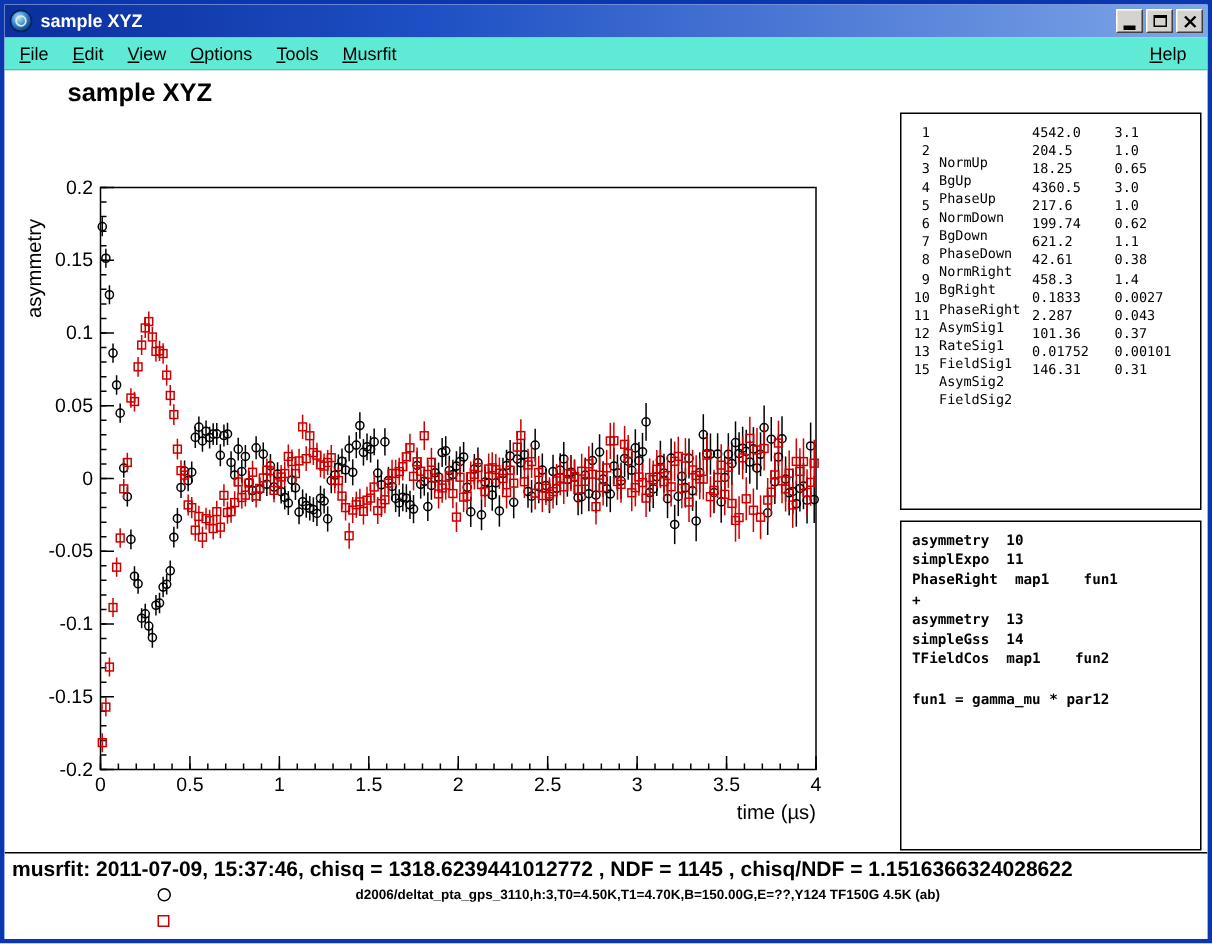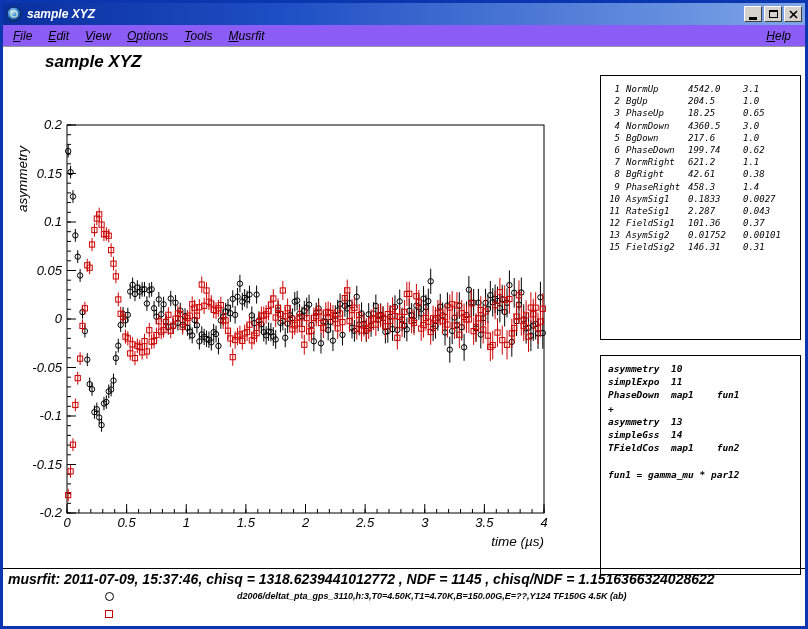--- a/index.html
+++ b/index.html
@@ -1,47 +1,47 @@
 <!DOCTYPE html>
 <html><head>
 <meta charset="utf-8">
 <style>
   * { margin:0; padding:0; box-sizing:border-box; }
   html,body { background:#ffffff; font-family:"Liberation Sans", sans-serif; }
   .window { position:relative; width:808px; height:629px; border:3px solid #0a37b0;
-            background:#fff; overflow:hidden;font-style:italic; }
+            background:#fff; overflow:hidden; }
   .titlebar { position:absolute; left:0; top:0; width:802px; height:22px;
               background:linear-gradient(90deg,#0a2f9e 0%,#1e4fc4 35%,#7ea6e8 100%);
               display:flex; align-items:center; padding:0 3px; }
   .title-text { color:#fff; font-weight:bold; font-size:12px; margin-left:5px; flex:1;
                 white-space:nowrap; }
   .tb-btn { width:18px; height:16px; background:#d6d3ce; border:1px solid;
             border-color:#ffffff #404040 #404040 #ffffff; margin-left:2px;
             display:flex; align-items:center; justify-content:center; }
   .glyph-min { width:8px; height:3px; background:#000; margin-top:8px; }
   .glyph-max { width:9px; height:8px; border:1px solid #000; border-top:2px solid #000; }
   .tb-btn svg line { stroke:#000; stroke-width:1.6; }
   .menubar { position:absolute; left:0; top:22px; width:802px; height:22px;
-             background:#8b5cf6; border-bottom:1px solid #9a9a9a; display:flex;
+             background:#5eead4; border-bottom:1px solid #9a9a9a; display:flex;
              align-items:center; padding-left:2px; }
   .menu-left { display:flex; }
   .menu-item { padding:3px 8px; font-size:12px; color:#000; cursor:default; }
   .menu-item::first-letter { text-decoration:underline; }
   .menu-help { margin-left:auto; margin-right:6px; }
   .content { position:absolute; left:0; top:44px; width:802px; height:579px; background:#fff; }
   .plot-title { position:absolute; left:42px; top:5px; font-size:17px; font-weight:bold; }
   #plot-svg { position:absolute; left:0; top:0; }
   .param-box { position:absolute; left:597px; top:28px; width:201px; height:265px;
                border:1px solid #000; font-family:"DejaVu Sans Mono", monospace;
                font-size:9px; padding:7px 0 0 6px; }
   .param-row { display:flex; height:12.2px; line-height:12.2px; white-space:pre; }
   .p-num  { width:13px; text-align:right; margin-right:6px; }
-  .p-name { width:62px; }
+  .p-name { width:62px;margin-top:20px; }
   .p-val  { width:55px; }
-  .theory-box { position:absolute; left:597px; top:308px; width:201px; height:220px;
+  .theory-box { position:absolute; left:597px; top:300px; width:201px; height:220px;
                 border:1px solid #000; font-family:"DejaVu Sans Mono", monospace;
                 font-size:9.5px; font-weight:bold; padding:6px 0 0 7px; }
   .theory-line { white-space:pre; height:13.2px; line-height:13.2px; }
   .separator { position:absolute; left:0; top:521px; width:802px; height:1px; background:#000; }
   .fit-info { position:absolute; left:5px; top:524px; font-size:14px; font-weight:bold;
               white-space:nowrap; }
   .legend-row { position:absolute; left:102px; display:flex; align-items:center; height:12px; }
   .legend-sym { display:inline-block; flex:0 0 auto; }
   .sym-circle { width:9px; height:9px; border:1px solid #000; border-radius:50%; }
   .sym-square { width:8px; height:8px; border:1px solid #cc0000; }
@@ -1044,21 +1044,21 @@
         <div class="param-row"><span class="p-num">9</span><span class="p-name">PhaseRight</span><span class="p-val">458.3</span><span class="p-err">1.4</span></div>
         <div class="param-row"><span class="p-num">10</span><span class="p-name">AsymSig1</span><span class="p-val">0.1833</span><span class="p-err">0.0027</span></div>
         <div class="param-row"><span class="p-num">11</span><span class="p-name">RateSig1</span><span class="p-val">2.287</span><span class="p-err">0.043</span></div>
         <div class="param-row"><span class="p-num">12</span><span class="p-name">FieldSig1</span><span class="p-val">101.36</span><span class="p-err">0.37</span></div>
         <div class="param-row"><span class="p-num">13</span><span class="p-name">AsymSig2</span><span class="p-val">0.01752</span><span class="p-err">0.00101</span></div>
         <div class="param-row"><span class="p-num">15</span><span class="p-name">FieldSig2</span><span class="p-val">146.31</span><span class="p-err">0.31</span></div>
       </div>
     <div class="theory-box" id="theory-box">
         <div class="theory-line">asymmetry  10</div>
         <div class="theory-line">simplExpo  11</div>
-        <div class="theory-line">PhaseDown  map1    fun1</div>
+        <div class="theory-line">PhaseRight  map1    fun1</div>
         <div class="theory-line">+</div>
         <div class="theory-line">asymmetry  13</div>
         <div class="theory-line">simpleGss  14</div>
         <div class="theory-line">TFieldCos  map1    fun2</div>
         <div class="theory-line"> </div>
         <div class="theory-line">fun1 = gamma_mu * par12</div>
         <div class="theory-line"> </div>
       </div>
     <div class="separator"></div>
     <div class="fit-info">musrfit: 2011-07-09, 15:37:46, chisq = 1318.6239441012772 , NDF = 1145 , chisq/NDF = 1.1516366324028622</div>

